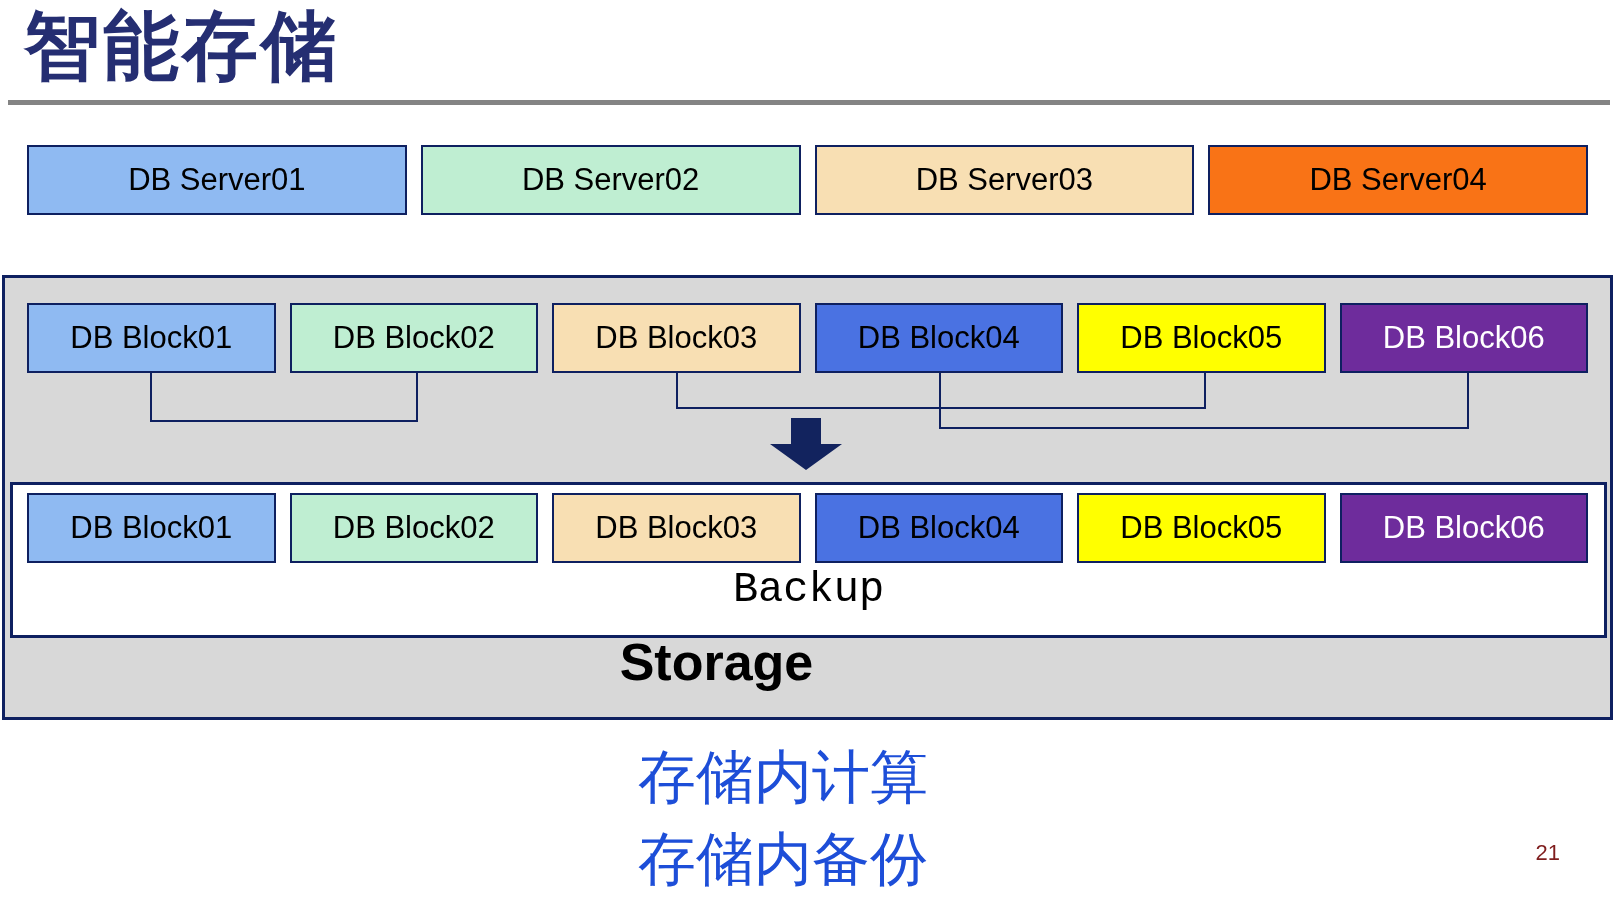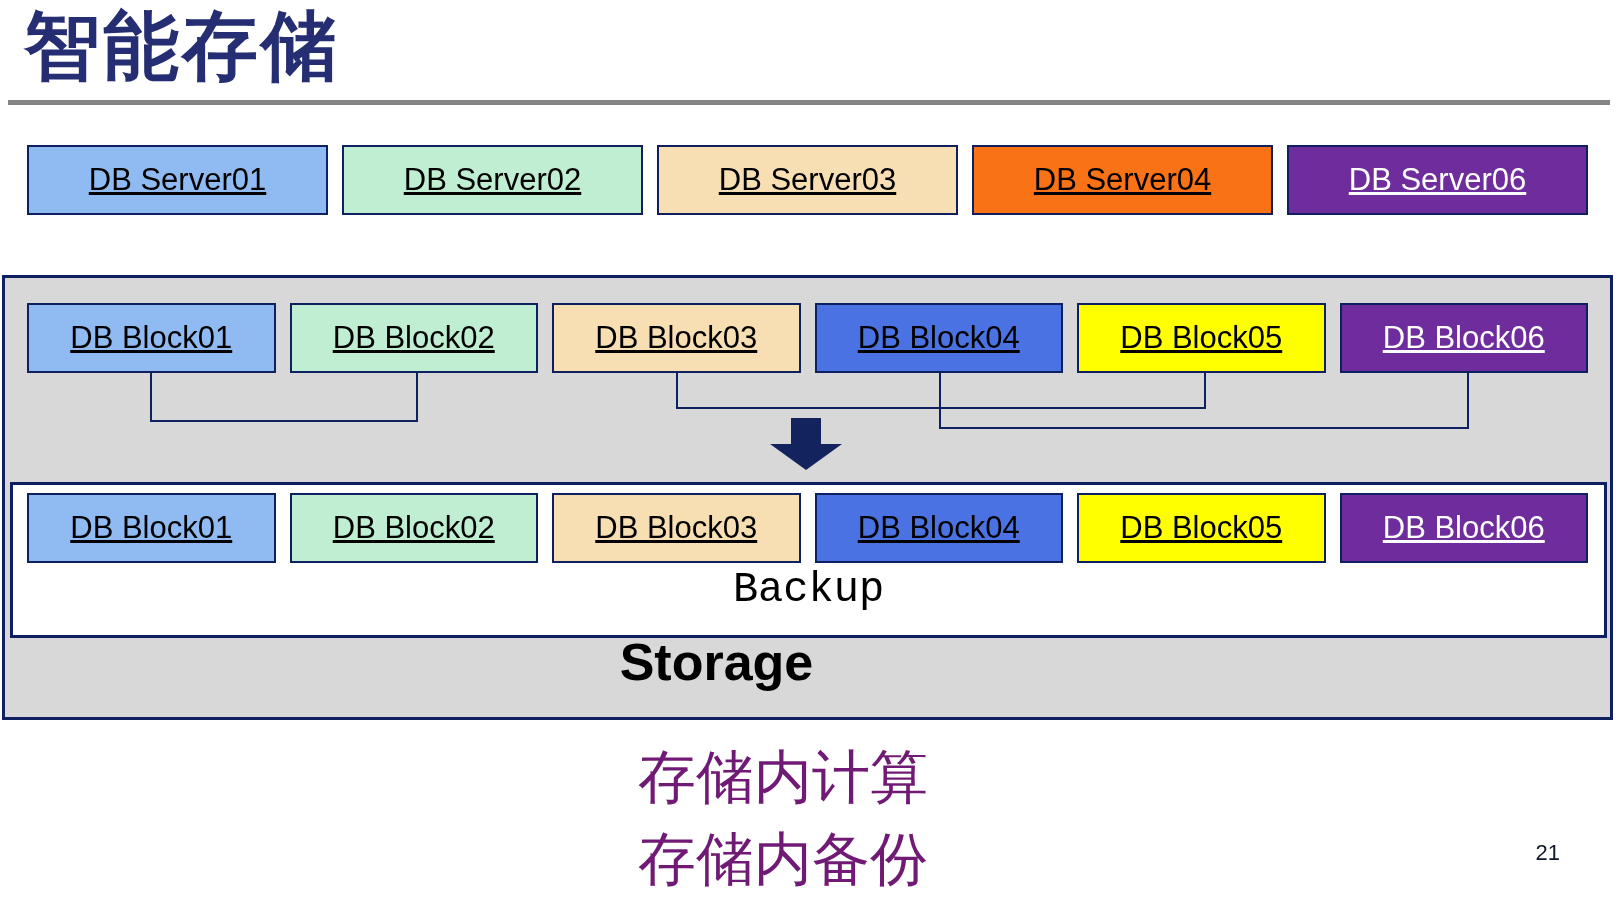--- a/index.html
+++ b/index.html
@@ -6,58 +6,57 @@
   .slide{position:relative;width:1620px;height:910px;background:#ffffff;overflow:hidden;padding-left:23px;}
 
   .title{position:absolute;left:24px;top:-4px;font-size:76px;font-weight:bold;color:#252E72;letter-spacing:3px;line-height:100px;}
   .title-rule{position:absolute;left:8px;top:100px;width:1602px;height:5px;background:#848484;}
 
   .row{position:absolute;left:27px;width:1561px;height:70px;display:flex;gap:14px;}
   .row-servers{top:145px;}
   .row-blocks1{top:303px;}
   .row-blocks2{top:493px;}
   .box{flex:1 1 0;display:flex;align-items:center;justify-content:center;
-       border:2px solid #0E2060;font-size:31px;color:#000;box-sizing:border-box;text-decoration:underline;}
+       border:2px solid #0E2060;font-size:31px;color:#000;box-sizing:border-box;}
 
   .storage-container{position:absolute;left:2px;top:275px;width:1611px;height:445px;
        background:#D8D8D8;border:3px solid #0E2060;box-sizing:border-box;}
 
   .backup-box{position:absolute;left:10px;top:482px;width:1597px;height:156px;
        background:#ffffff;border:3px solid #0E2060;box-sizing:border-box;}
 
   .connector{position:absolute;border:0 solid #0E2060;border-left-width:2px;border-right-width:2px;border-bottom-width:2px;}
   .conn-1{left:150px;top:373px;width:264px;height:47px;}
   .conn-2{left:676px;top:373px;width:526px;height:34px;}
   .conn-3{left:939px;top:373px;width:526px;height:54px;}
 
   .down-arrow{position:absolute;left:770px;top:418px;width:72px;height:52px;}
 
   .backup-label{position:absolute;left:10px;top:566px;width:1597px;text-align:center;
        font-size:42px;color:#000;font-family:Liberation Mono, monospace;}
   .storage-label{position:absolute;left:2px;top:632px;width:1429px;text-align:center;
        font-size:52px;font-weight:bold;color:#000;}
 
-  .caption{position:absolute;left:638px;top:736px;font-size:58px;line-height:82px;color:#701a75;}
+  .caption{position:absolute;left:638px;top:736px;font-size:58px;line-height:82px;color:#1d4ed8;}
   .page-number{position:absolute;left:1500px;top:840px;width:60px;text-align:right;
-       font-size:22px;color:#0f172a;}
+       font-size:22px;color:#7f1d1d;}
 </style>
 </head>
 <body>
 
 <div class="slide">
 
   <div class="title">智能存储</div>
   <div class="title-rule"></div>
 
   <div class="row row-servers">
     <div class="box" style="background: rgb(143, 186, 242); color: rgb(0, 0, 0);">DB Server01</div>
     <div class="box" style="background: rgb(191, 238, 210); color: rgb(0, 0, 0);">DB Server02</div>
     <div class="box" style="background: rgb(248, 223, 179); color: rgb(0, 0, 0);">DB Server03</div>
     <div class="box" style="background: #f97316; color: rgb(0, 0, 0);">DB Server04</div>
-    <div class="box" style="background: rgb(110, 44, 156); color: rgb(255, 255, 255);">DB Server06</div>
   </div>
 
   <div class="storage-container"></div>
 
   <div class="row row-blocks1">
     <div class="box" style="background: rgb(143, 186, 242); color: rgb(0, 0, 0);">DB Block01</div>
     <div class="box" style="background: rgb(191, 238, 210); color: rgb(0, 0, 0);">DB Block02</div>
     <div class="box" style="background: rgb(248, 223, 179); color: rgb(0, 0, 0);">DB Block03</div>
     <div class="box" style="background: rgb(74, 114, 226); color: rgb(0, 0, 0);">DB Block04</div>
     <div class="box" style="background: rgb(255, 255, 0); color: rgb(0, 0, 0);">DB Block05</div>

